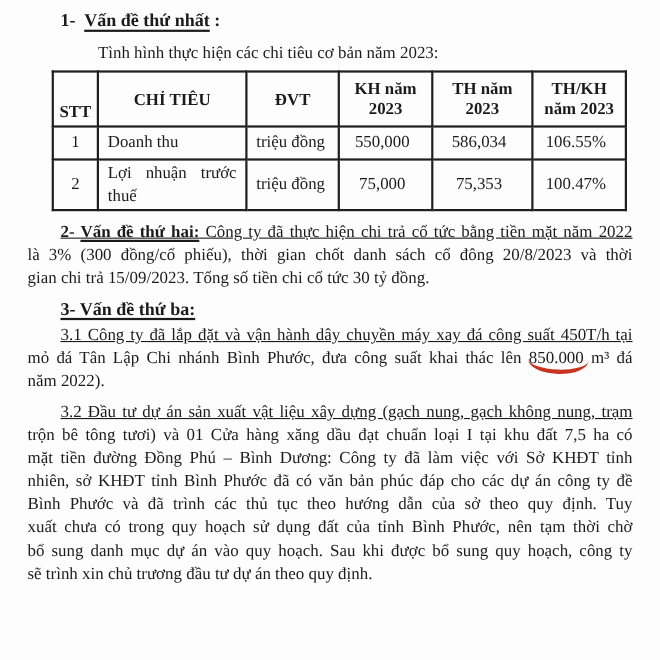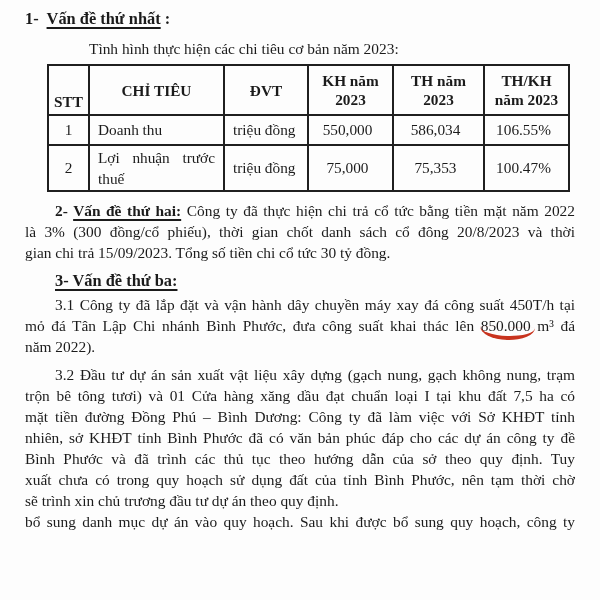--- a/index.html
+++ b/index.html
@@ -12,26 +12,26 @@
   body{
     width:600px;height:600px;overflow:hidden;
     background:var(--bg);color:var(--ink);
     font-family:"Liberation Serif","DejaVu Serif",serif;
   }
   .page{padding:8px 25px 0 25px;width:600px;height:600px;}
 
   
   .t-line{line-height:21px;font-size:15.4px;}
   .t-line.justify{text-align:justify;text-align-last:justify;-moz-text-align-last:justify;}
-  .t-line.indent{text-indent:30px;}
+  .t-line.indent{text-indent:30px;text-decoration:underline;}
   .b{font-weight:bold;}
   .u{text-decoration:underline;text-underline-offset:3px;text-decoration-thickness:1.5px;}
 
   .heading .t-line{font-size:16.4px;line-height:22px;font-weight:bold;}
-  #heading1{}
+  #heading1{margin-left:30px;}
   #heading3{margin-left:30px;margin-top:7px;}
   .subtitle{margin:8px 0 0 64px;font-size:15.4px;line-height:21px;}
 
   #para2{margin-top:8px;}
   #para31{margin-top:2px;}
   #para32{margin-top:7px;}
   #para33{margin-top:5px;}
 
   
   table{border-collapse:collapse;margin:5px 0 0 22px;table-layout:fixed;}
@@ -126,18 +126,18 @@
       <div class="t-line"><span class="">năm 2022).</span></div>
     </div>
 
   <div id="para32" class="para">
       <div class="t-line justify indent"><span class="">3.2 Đầu tư dự án sản xuất vật liệu xây dựng (gạch nung, gạch không nung, trạm</span></div>
       <div class="t-line justify"><span class="">trộn bê tông tươi) và 01 Cửa hàng xăng dầu đạt chuẩn loại I tại khu đất 7,5 ha có</span></div>
       <div class="t-line justify"><span class="">mặt tiền đường Đồng Phú – Bình Dương: Công ty đã làm việc với Sở KHĐT tỉnh</span></div>
       <div class="t-line justify"><span class="">nhiên, sở KHĐT tỉnh Bình Phước đã có văn bản phúc đáp cho các dự án công ty đề</span></div>
       <div class="t-line justify"><span class="">Bình Phước và đã trình các thủ tục theo hướng dẫn của sở theo quy định. Tuy</span></div>
       <div class="t-line justify"><span class="">xuất chưa có trong quy hoạch sử dụng đất của tỉnh Bình Phước, nên tạm thời chờ</span></div>
+      <div class="t-line justify"><span class="">bổ sung danh mục dự án vào quy hoạch. Sau khi được bổ sung quy hoạch, công ty</span></div>
       <div class="t-line"><span class="">sẽ trình xin chủ trương đầu tư dự án theo quy định.</span></div>
-      <div class="t-line justify"><span class="">bổ sung danh mục dự án vào quy hoạch. Sau khi được bổ sung quy hoạch, công ty</span></div>
     </div>
 
 
 </div>
 
 </body></html>

